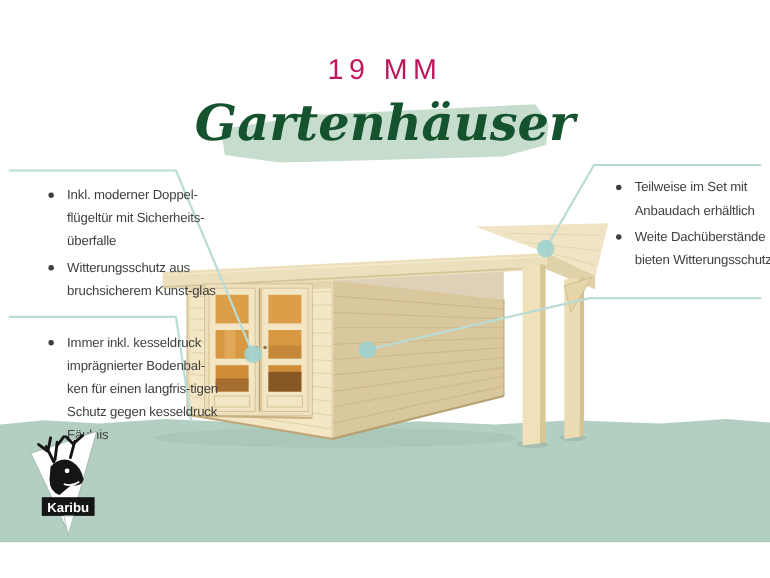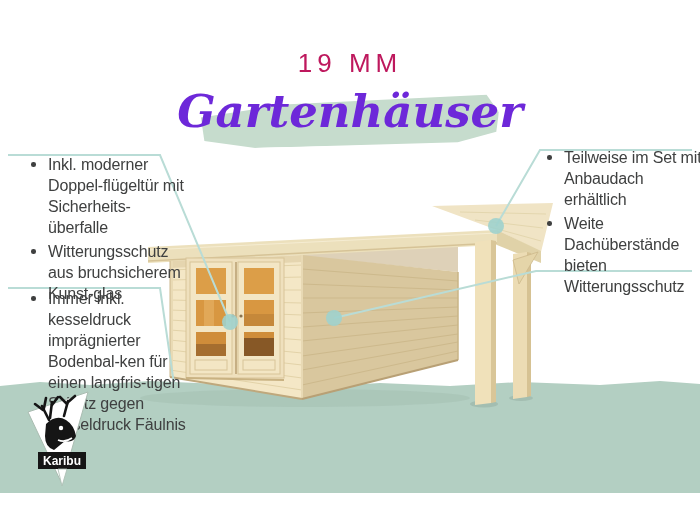--- a/index.html
+++ b/index.html
@@ -6,24 +6,24 @@
   .page{position:relative;width:700px;height:525px;background:#ffffff;overflow:hidden;
         font-family:"Liberation Sans",sans-serif;color:#3f4040;}
   
   .title{position:absolute;left:0;top:48px;width:100%;text-align:center;
          font-size:26px;letter-spacing:5px;color:#be185d;font-weight:400;z-index:4;}
   .brush{position:absolute;left:201px;top:95px;width:298px;height:51px;background:#c6dccd;
          transform:rotate(-1.2deg);z-index:3;
          clip-path:polygon(0% 38%,28% 16%,96% 5%,100% 40%,99% 78%,86% 97%,18% 100%,1% 84%);}
   .subtitle{position:absolute;left:0;top:85px;width:100%;text-align:center;z-index:4;
             font-family:"DejaVu Serif",serif;font-style:italic;font-weight:bold;
-            font-size:45px;color:#6d28d9;}
+            font-size:45px;color:#14532d;}
   
-  ul.callout{list-style:none;margin:4px;padding:0;position:absolute;z-index:4;
-             font-size:16px;line-height:21px;letter-spacing:-0.15px;color:#3f4040;}
+  ul.callout{list-style:none;margin:17px;padding:0;position:absolute;z-index:4;
+             font-size:12px;line-height:21px;letter-spacing:-0.15px;color:#3f4040;}
   ul.callout li{position:relative;padding-left:22px;margin-bottom:3px;}
   ul.callout li::before{content:"";position:absolute;left:5px;top:8px;width:4.5px;height:4.5px;
              border-radius:50%;background:#3f4040;}
   .co-left-top{left:22px;top:150px;width:164px;}
   .co-left-bottom{left:22px;top:284px;width:164px;}
   .co-right-top{left:538px;top:143px;width:161px;}
   .co-right-bottom{left:538px;top:266px;width:161px;}
   
   .scene{position:absolute;left:0;top:0;width:700px;height:525px;z-index:1;}
   

